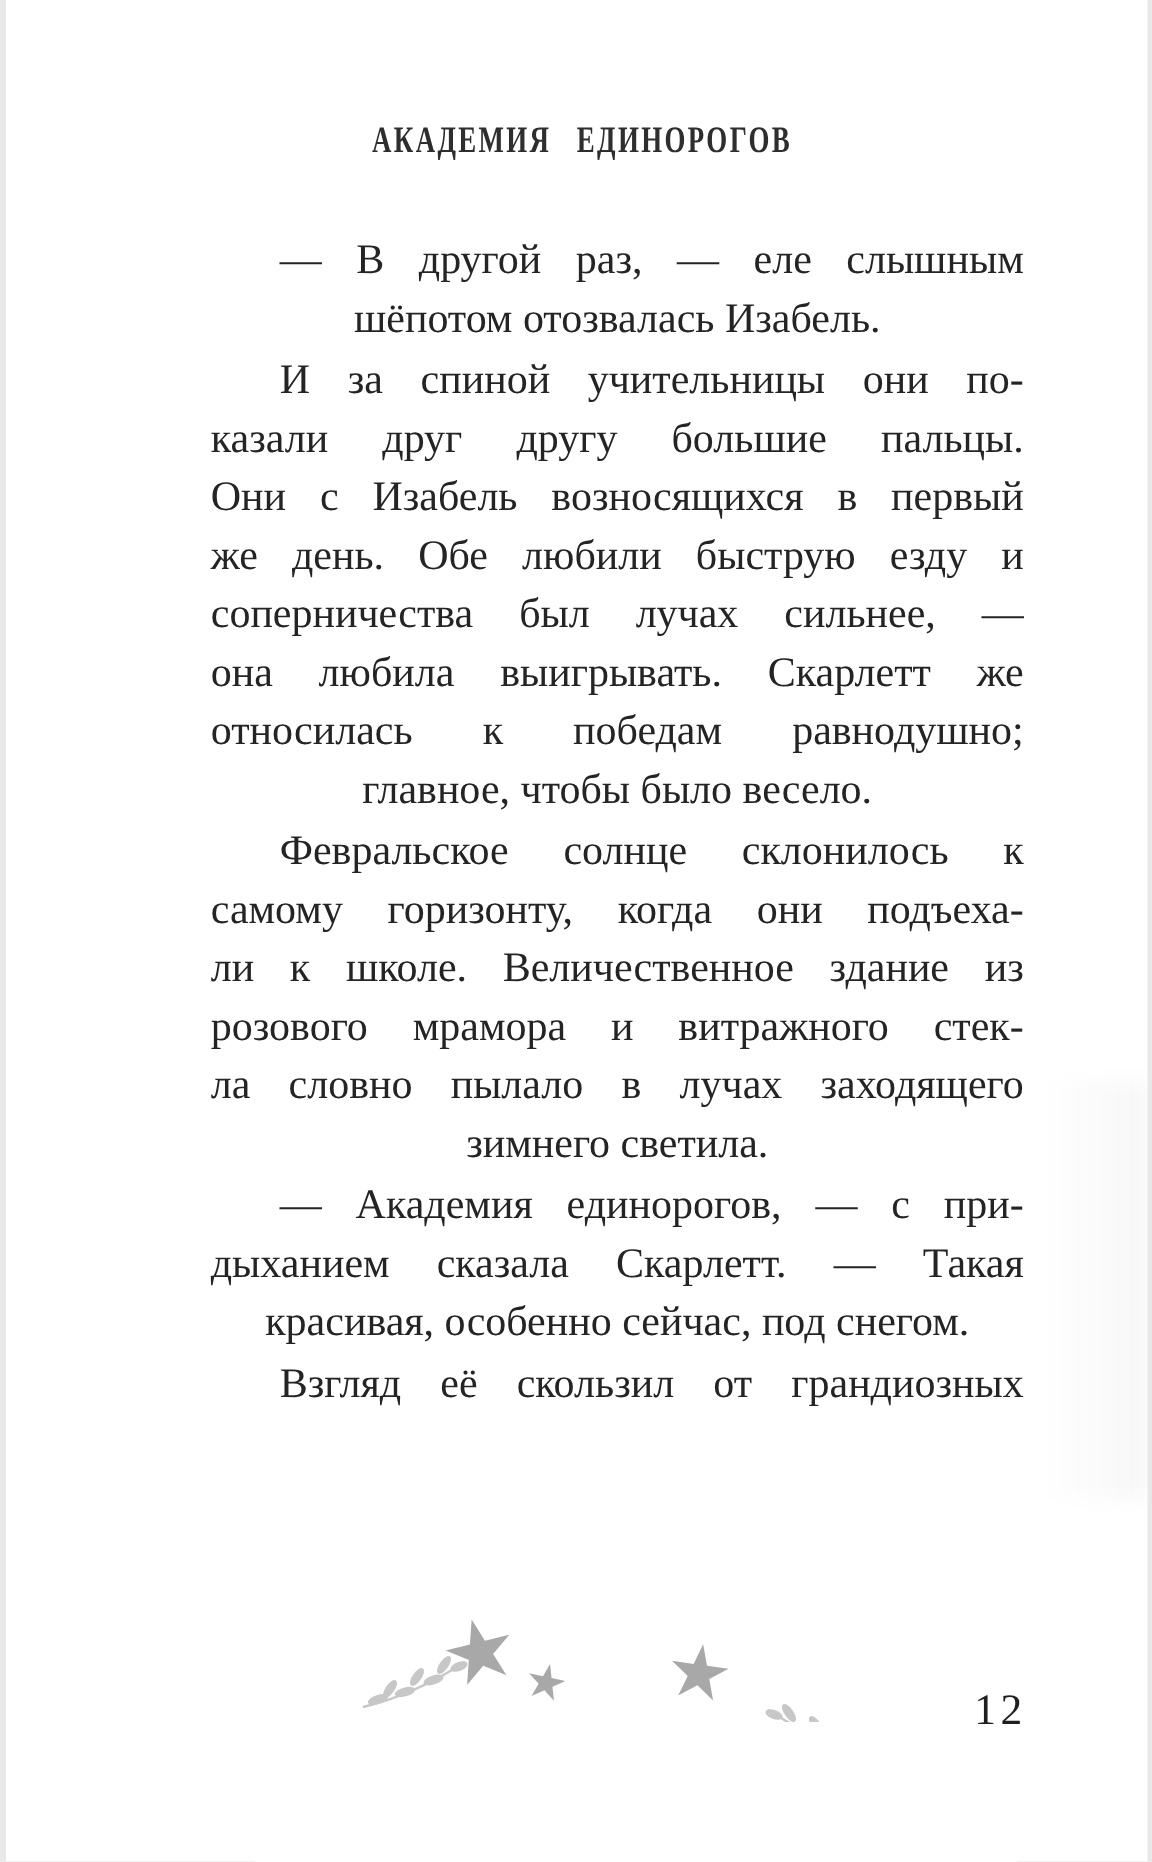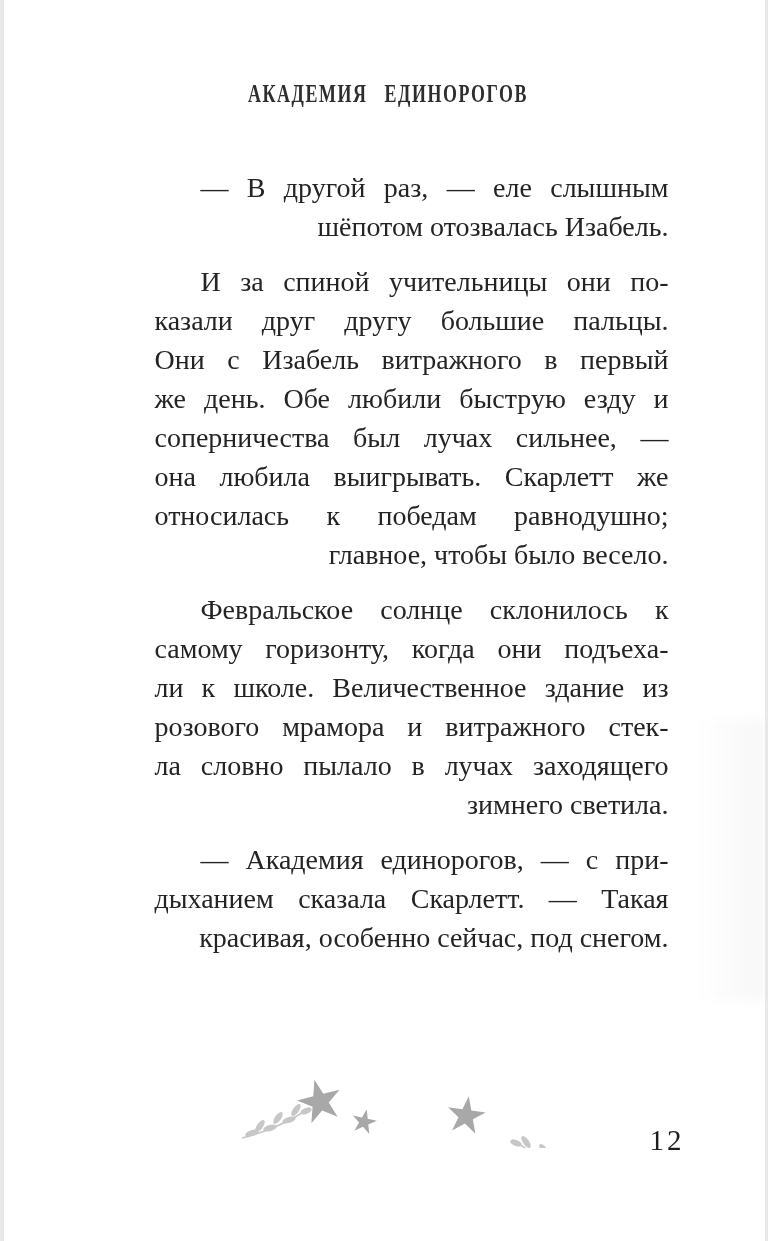--- a/index.html
+++ b/index.html
@@ -44,23 +44,23 @@
   }
   .body-text {
     position: absolute;
     top: 152px;
     left: 135px;
     width: 546px;
     font-size: 28px;
     line-height: 39px;
     color: var(--text-color, #242424);
   }
-  .paragraph { margin: 16px; }
+  .paragraph { margin: 2px; }
   .line {
-    text-align: right;
+    text-align: center;
     text-justify: inter-word;
     white-space: normal;
   }
   .line.fill {
     text-align: justify;
     text-align-last: justify;
   }
   .line.indent { text-indent: 46px; }
   .footer-ornament {
     position: absolute;
@@ -90,41 +90,42 @@
   <header class="running-header">АКАДЕМИЯ ЕДИНОРОГОВ</header>
 
   <main class="body-text">
       <div class="paragraph">
         <div class="line indent fill">— В другой раз, — еле слышным</div>
         <div class="line">шёпотом отозвалась Изабель.</div>
       </div>
       <div class="paragraph">
         <div class="line indent fill">И за спиной учительницы они по-</div>
         <div class="line fill">казали друг другу большие пальцы.</div>
-        <div class="line fill">Они с Изабель витражного в первый</div>
+        <div class="line fill">Они с Изабель возносящихся в первый</div>
         <div class="line fill">же день. Обе любили быструю езду и</div>
         <div class="line fill">соперничества был лучах сильнее, —</div>
         <div class="line fill">она любила выигрывать. Скарлетт же</div>
         <div class="line fill">относилась к победам равнодушно;</div>
         <div class="line">главное, чтобы было весело.</div>
       </div>
       <div class="paragraph">
         <div class="line indent fill">Февральское солнце склонилось к</div>
         <div class="line fill">самому горизонту, когда они подъеха-</div>
         <div class="line fill">ли к школе. Величественное здание из</div>
         <div class="line fill">розового мрамора и витражного стек-</div>
         <div class="line fill">ла словно пылало в лучах заходящего</div>
         <div class="line">зимнего светила.</div>
       </div>
       <div class="paragraph">
         <div class="line indent fill">— Академия единорогов, — с при-</div>
         <div class="line fill">дыханием сказала Скарлетт. — Такая</div>
         <div class="line">красивая, особенно сейчас, под снегом.</div>
       </div>
       <div class="paragraph">
+        <div class="line indent fill">Взгляд её скользил от грандиозных</div>
       </div>
     </main>
 
   <div class="footer-ornament">
     <svg width="360" height="72" viewBox="0 0 360 72">
       <defs>
         <path id="star" d="M0,-1 L0.225,-0.309 L0.951,-0.309 L0.363,0.118 L0.588,0.809 L0,0.382 L-0.588,0.809 L-0.363,0.118 L-0.951,-0.309 L-0.225,-0.309 Z"></path>
         <g id="branch">
           <path d="M2,32 Q36,24 70,2" fill="none" stroke="var(--branch-color)" stroke-width="1.6"></path>
           <ellipse cx="12" cy="27" rx="7" ry="3" fill="var(--branch-color)" transform="rotate(-18 12 27)"></ellipse>

